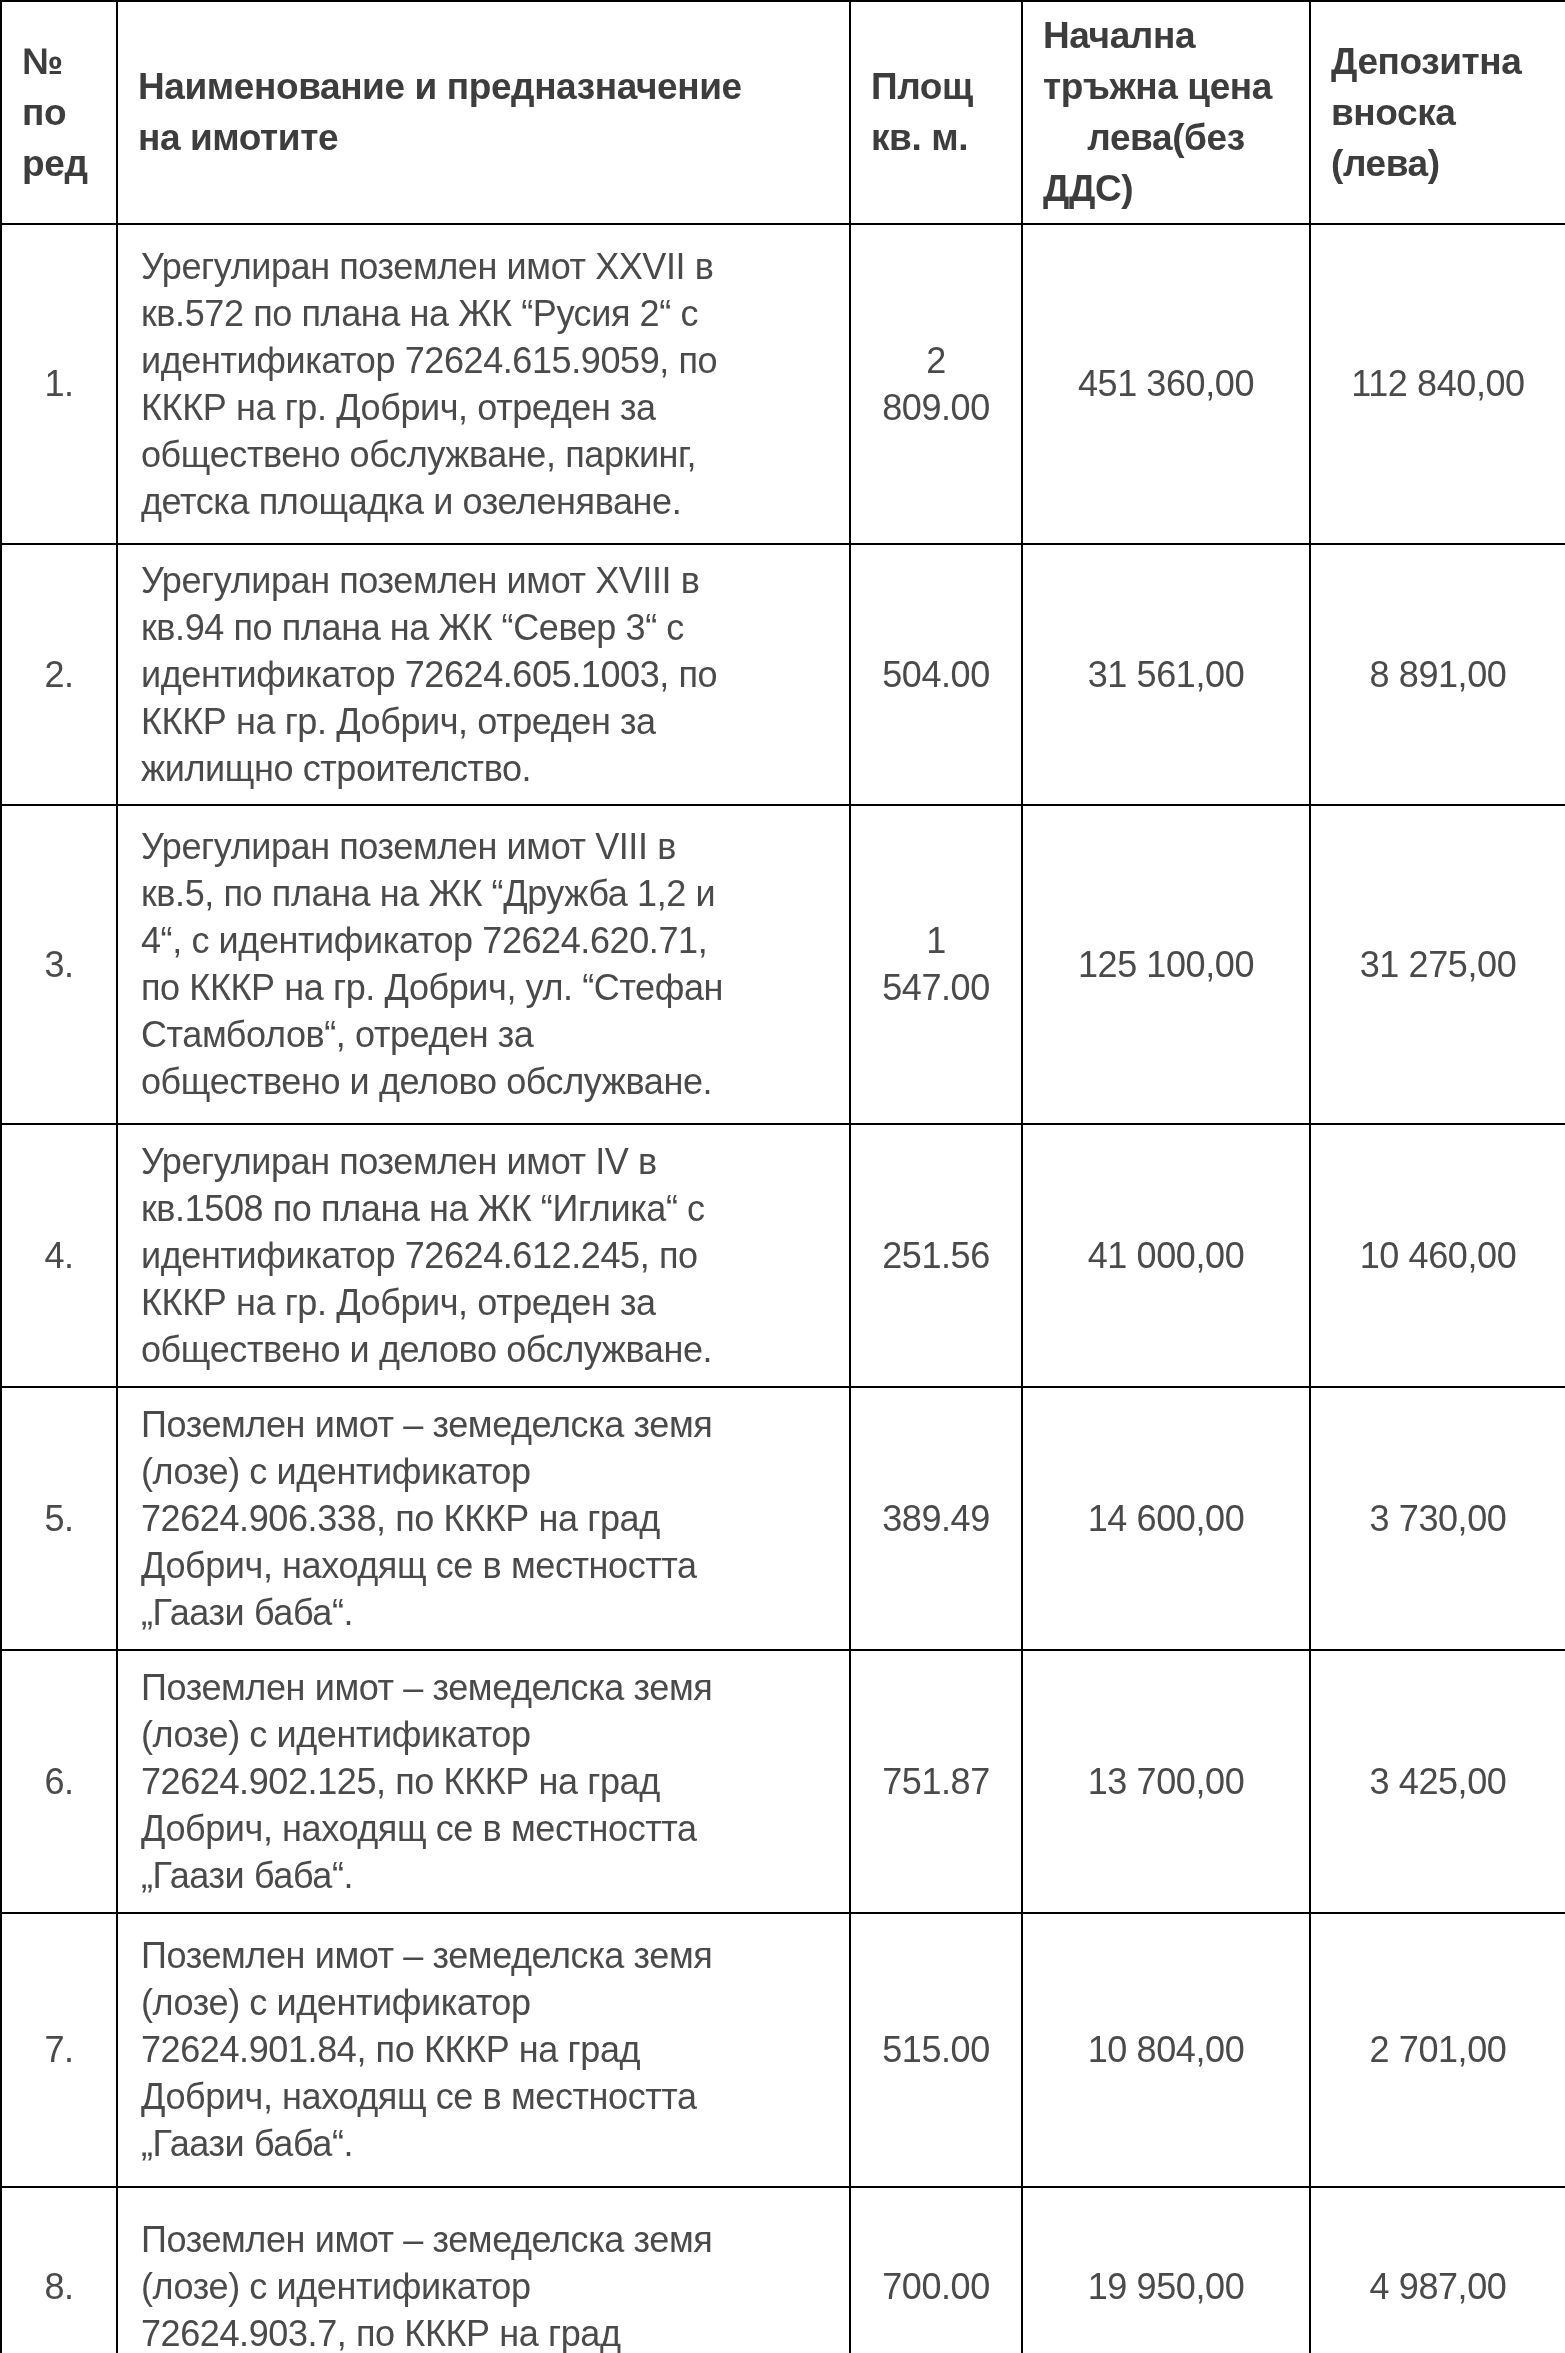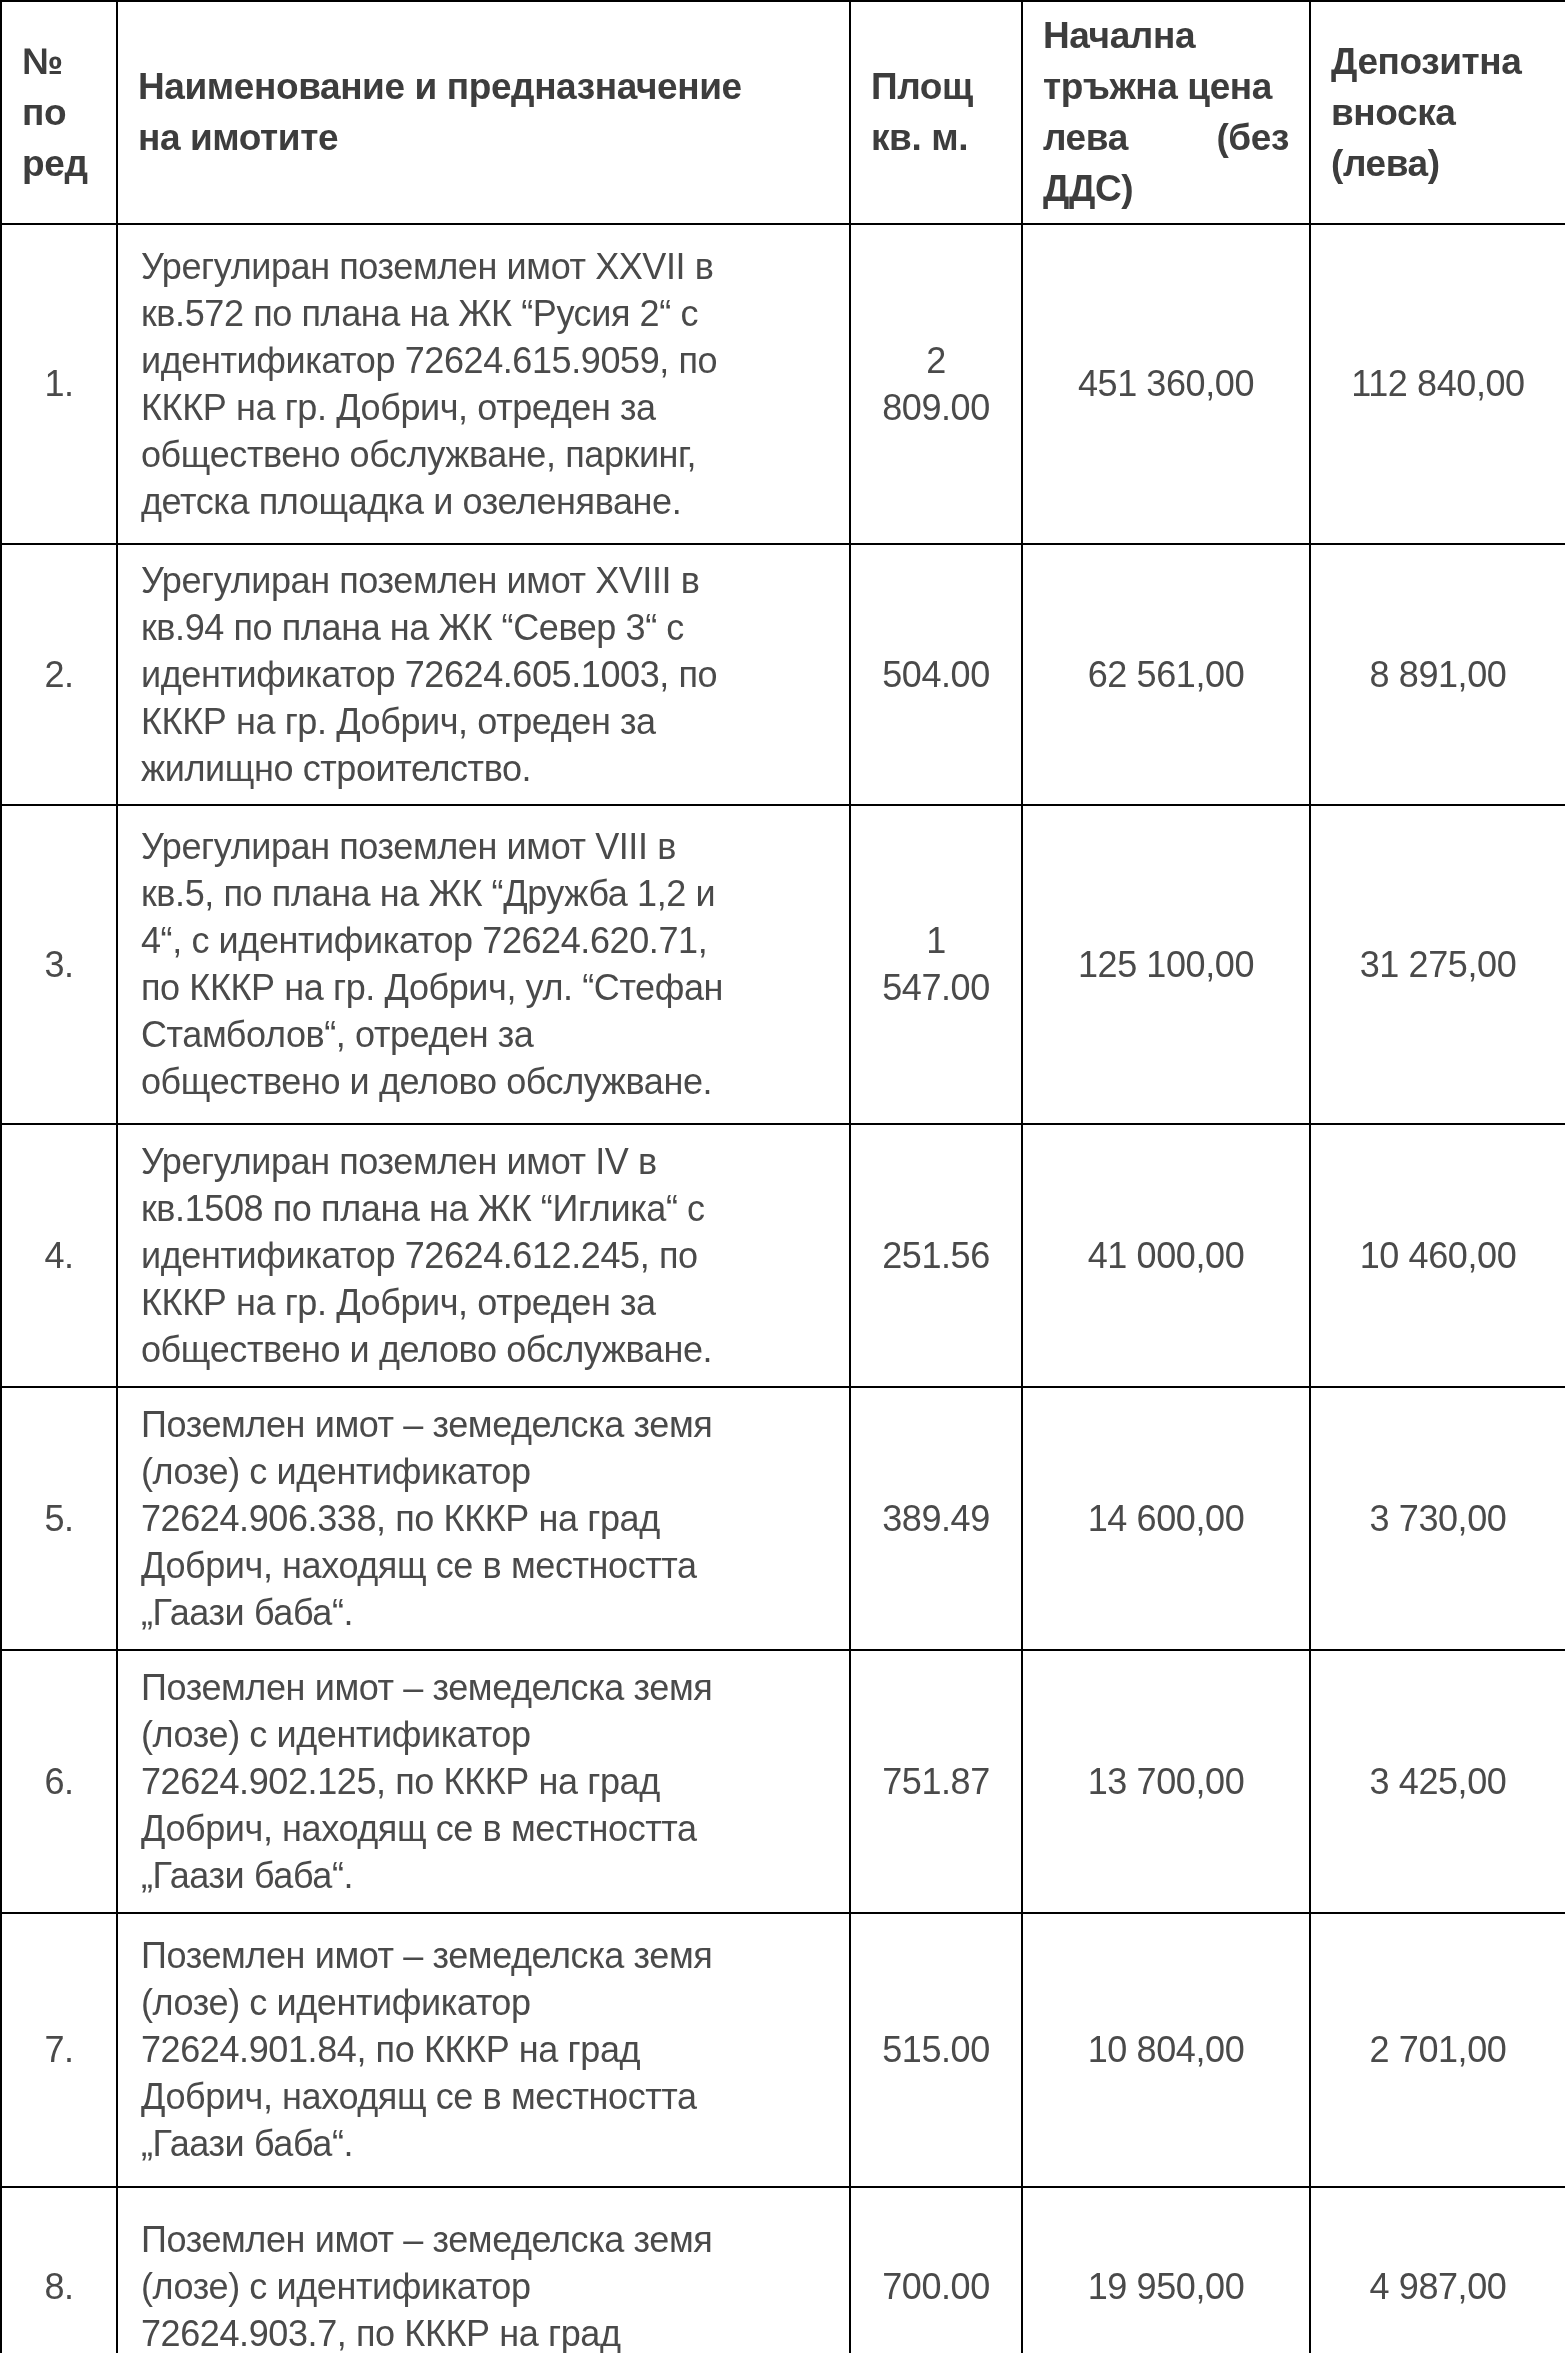--- a/index.html
+++ b/index.html
@@ -63,21 +63,21 @@
   }
   td.cell-area, td.cell-price, td.cell-deposit {
     text-align: center;
     padding: 8.3px 10px;
   }
   th.head-price .hline {
     display: block;
   }
   th.head-price .hline.spread {
     display: flex;
-    justify-content: space-between;
+    justify-content: center;
   }
 </style>
 </head>
 <body>
 
 <table class="doc-table">
   <colgroup>
     <col style="width:116px">
     <col style="width:733px">
     <col style="width:172px">
@@ -123,21 +123,21 @@
   </tr>
 
   <tr class="rh-2">
     <td class="cell-num">2.</td>
     <td class="cell-desc prewrap">Урегулиран поземлен имот XVIII в
 кв.94 по плана на ЖК “Север 3“ с
 идентификатор 72624.605.1003, по
 КККР на гр. Добрич, отреден за
 жилищно строителство.</td>
     <td class="cell-area prewrap">504.00</td>
-    <td class="cell-price">62 561,00</td>
+    <td class="cell-price">31 561,00</td>
     <td class="cell-deposit">8 891,00</td>
   </tr>
 
   <tr class="rh-3">
     <td class="cell-num">3.</td>
     <td class="cell-desc prewrap">Урегулиран поземлен имот VIII в
 кв.5, по плана на ЖК “Дружба 1,2 и
 4“, с идентификатор 72624.620.71,
 по КККР на гр. Добрич, ул. “Стефан
 Стамболов“, отреден за

